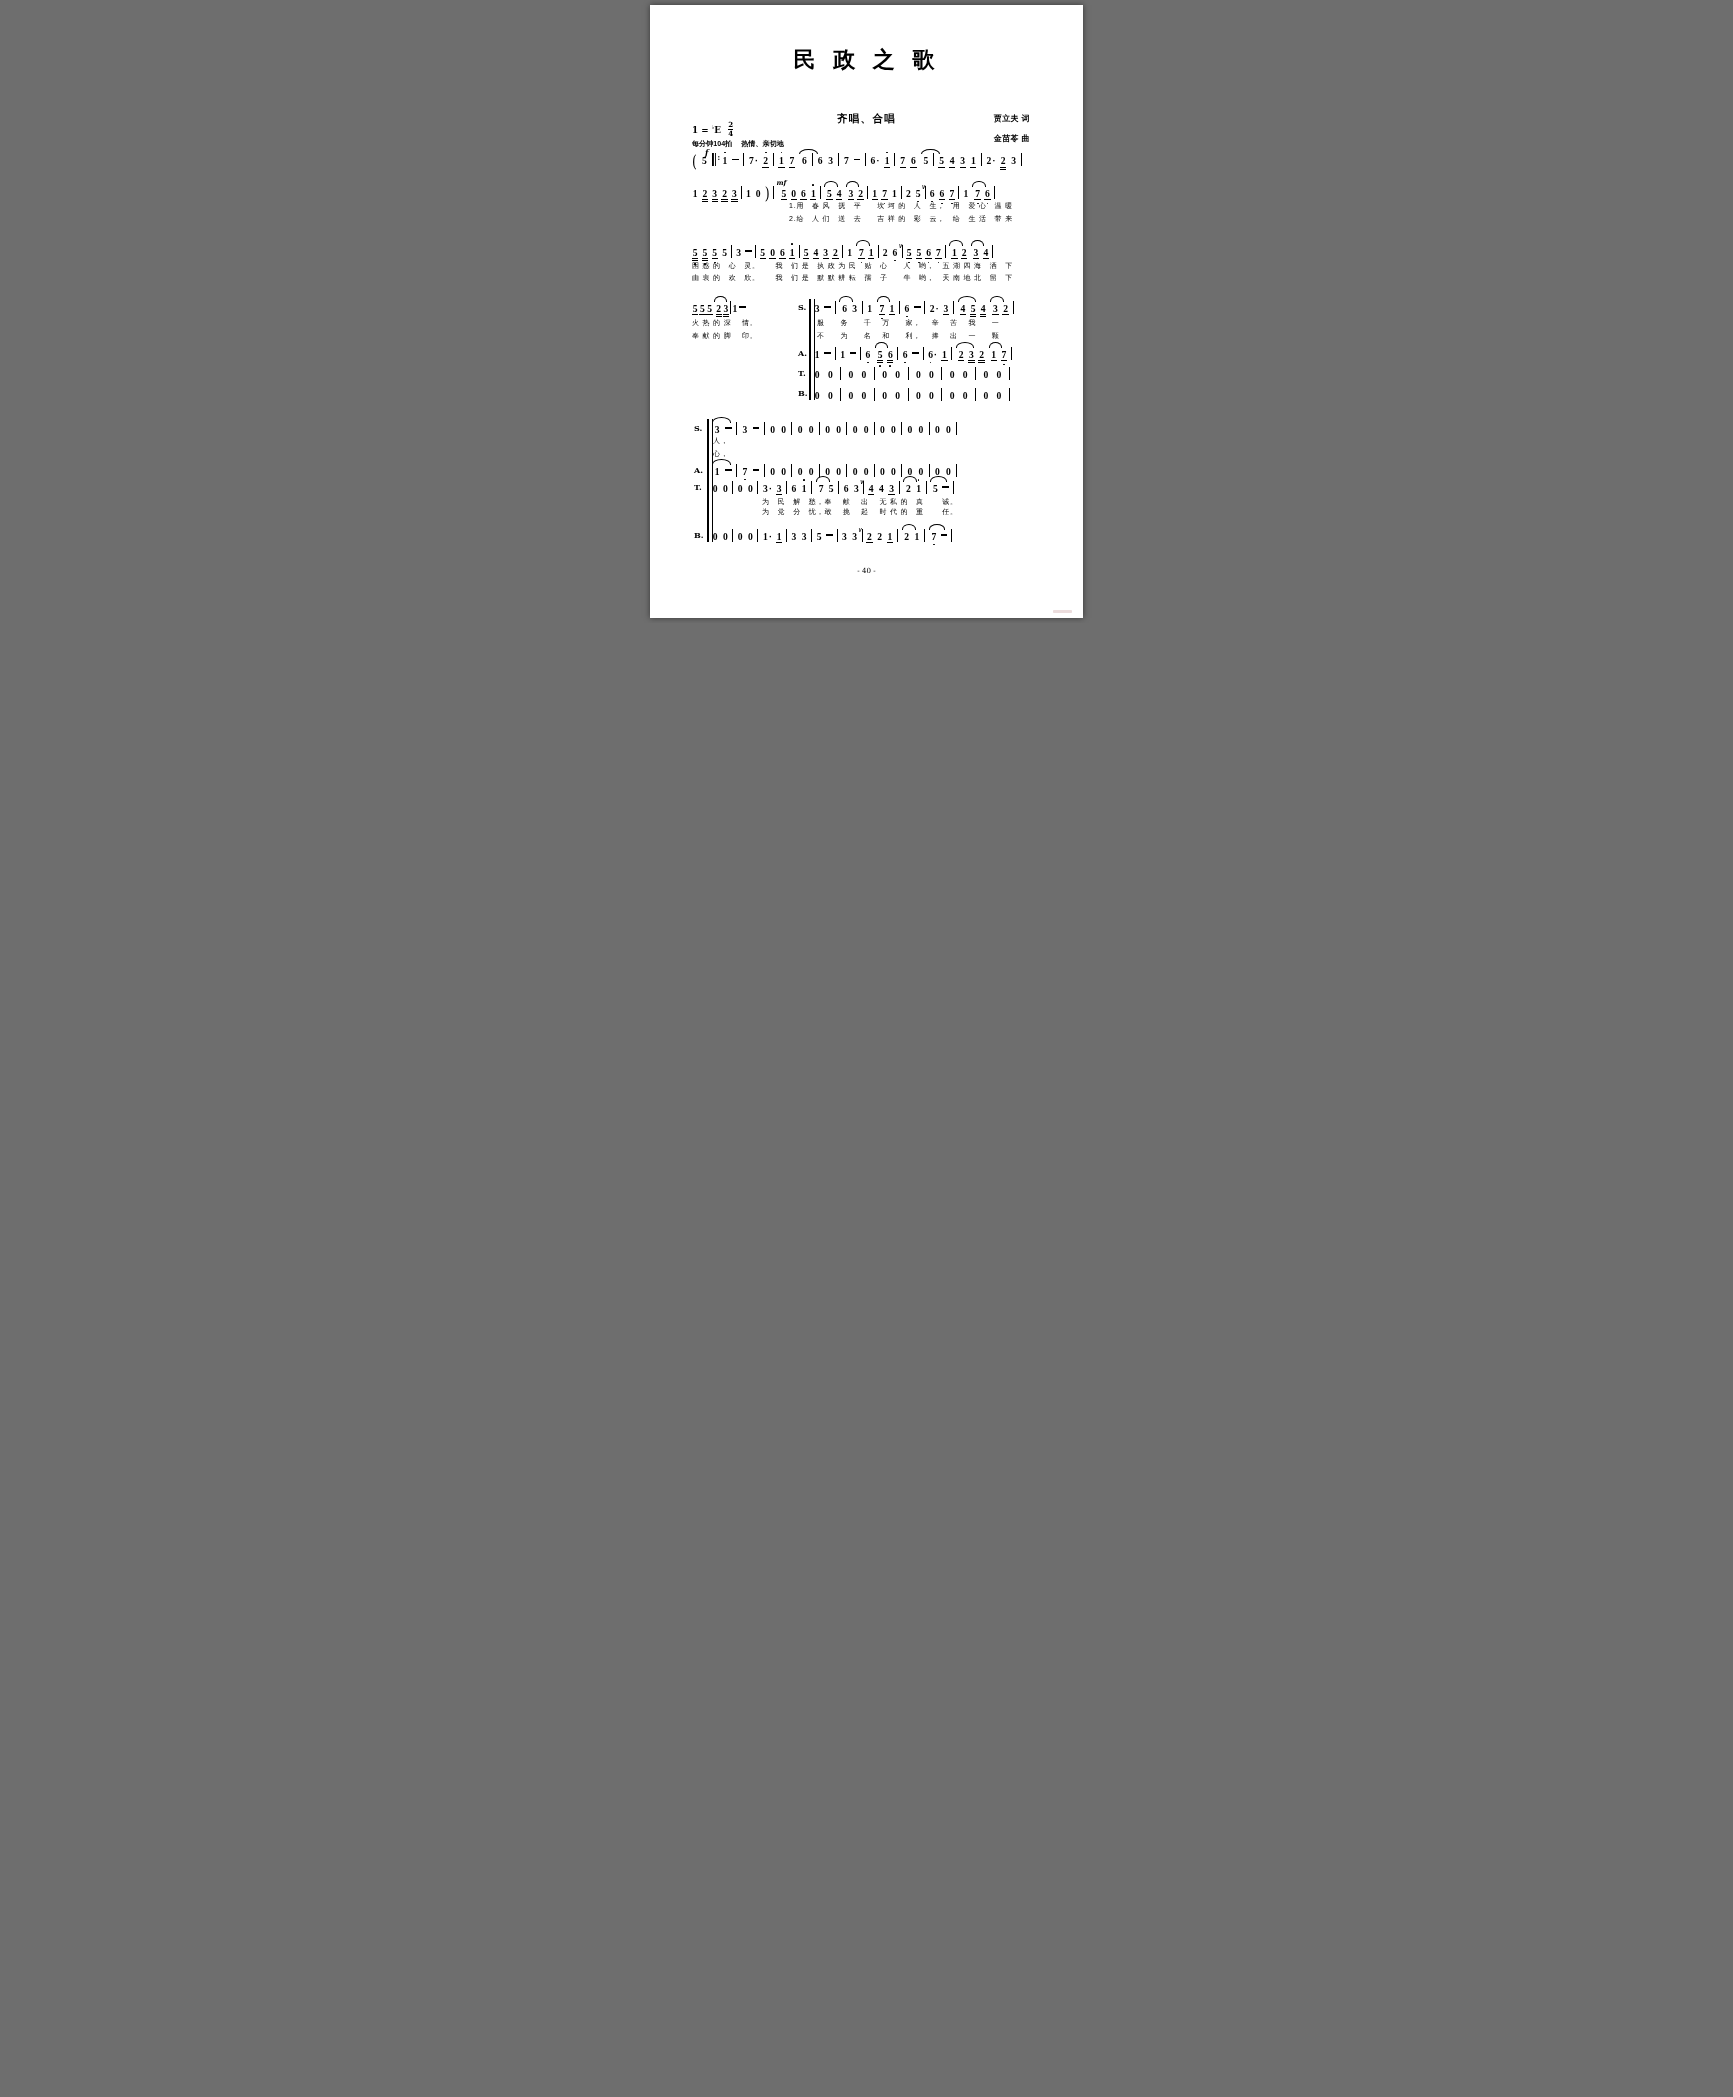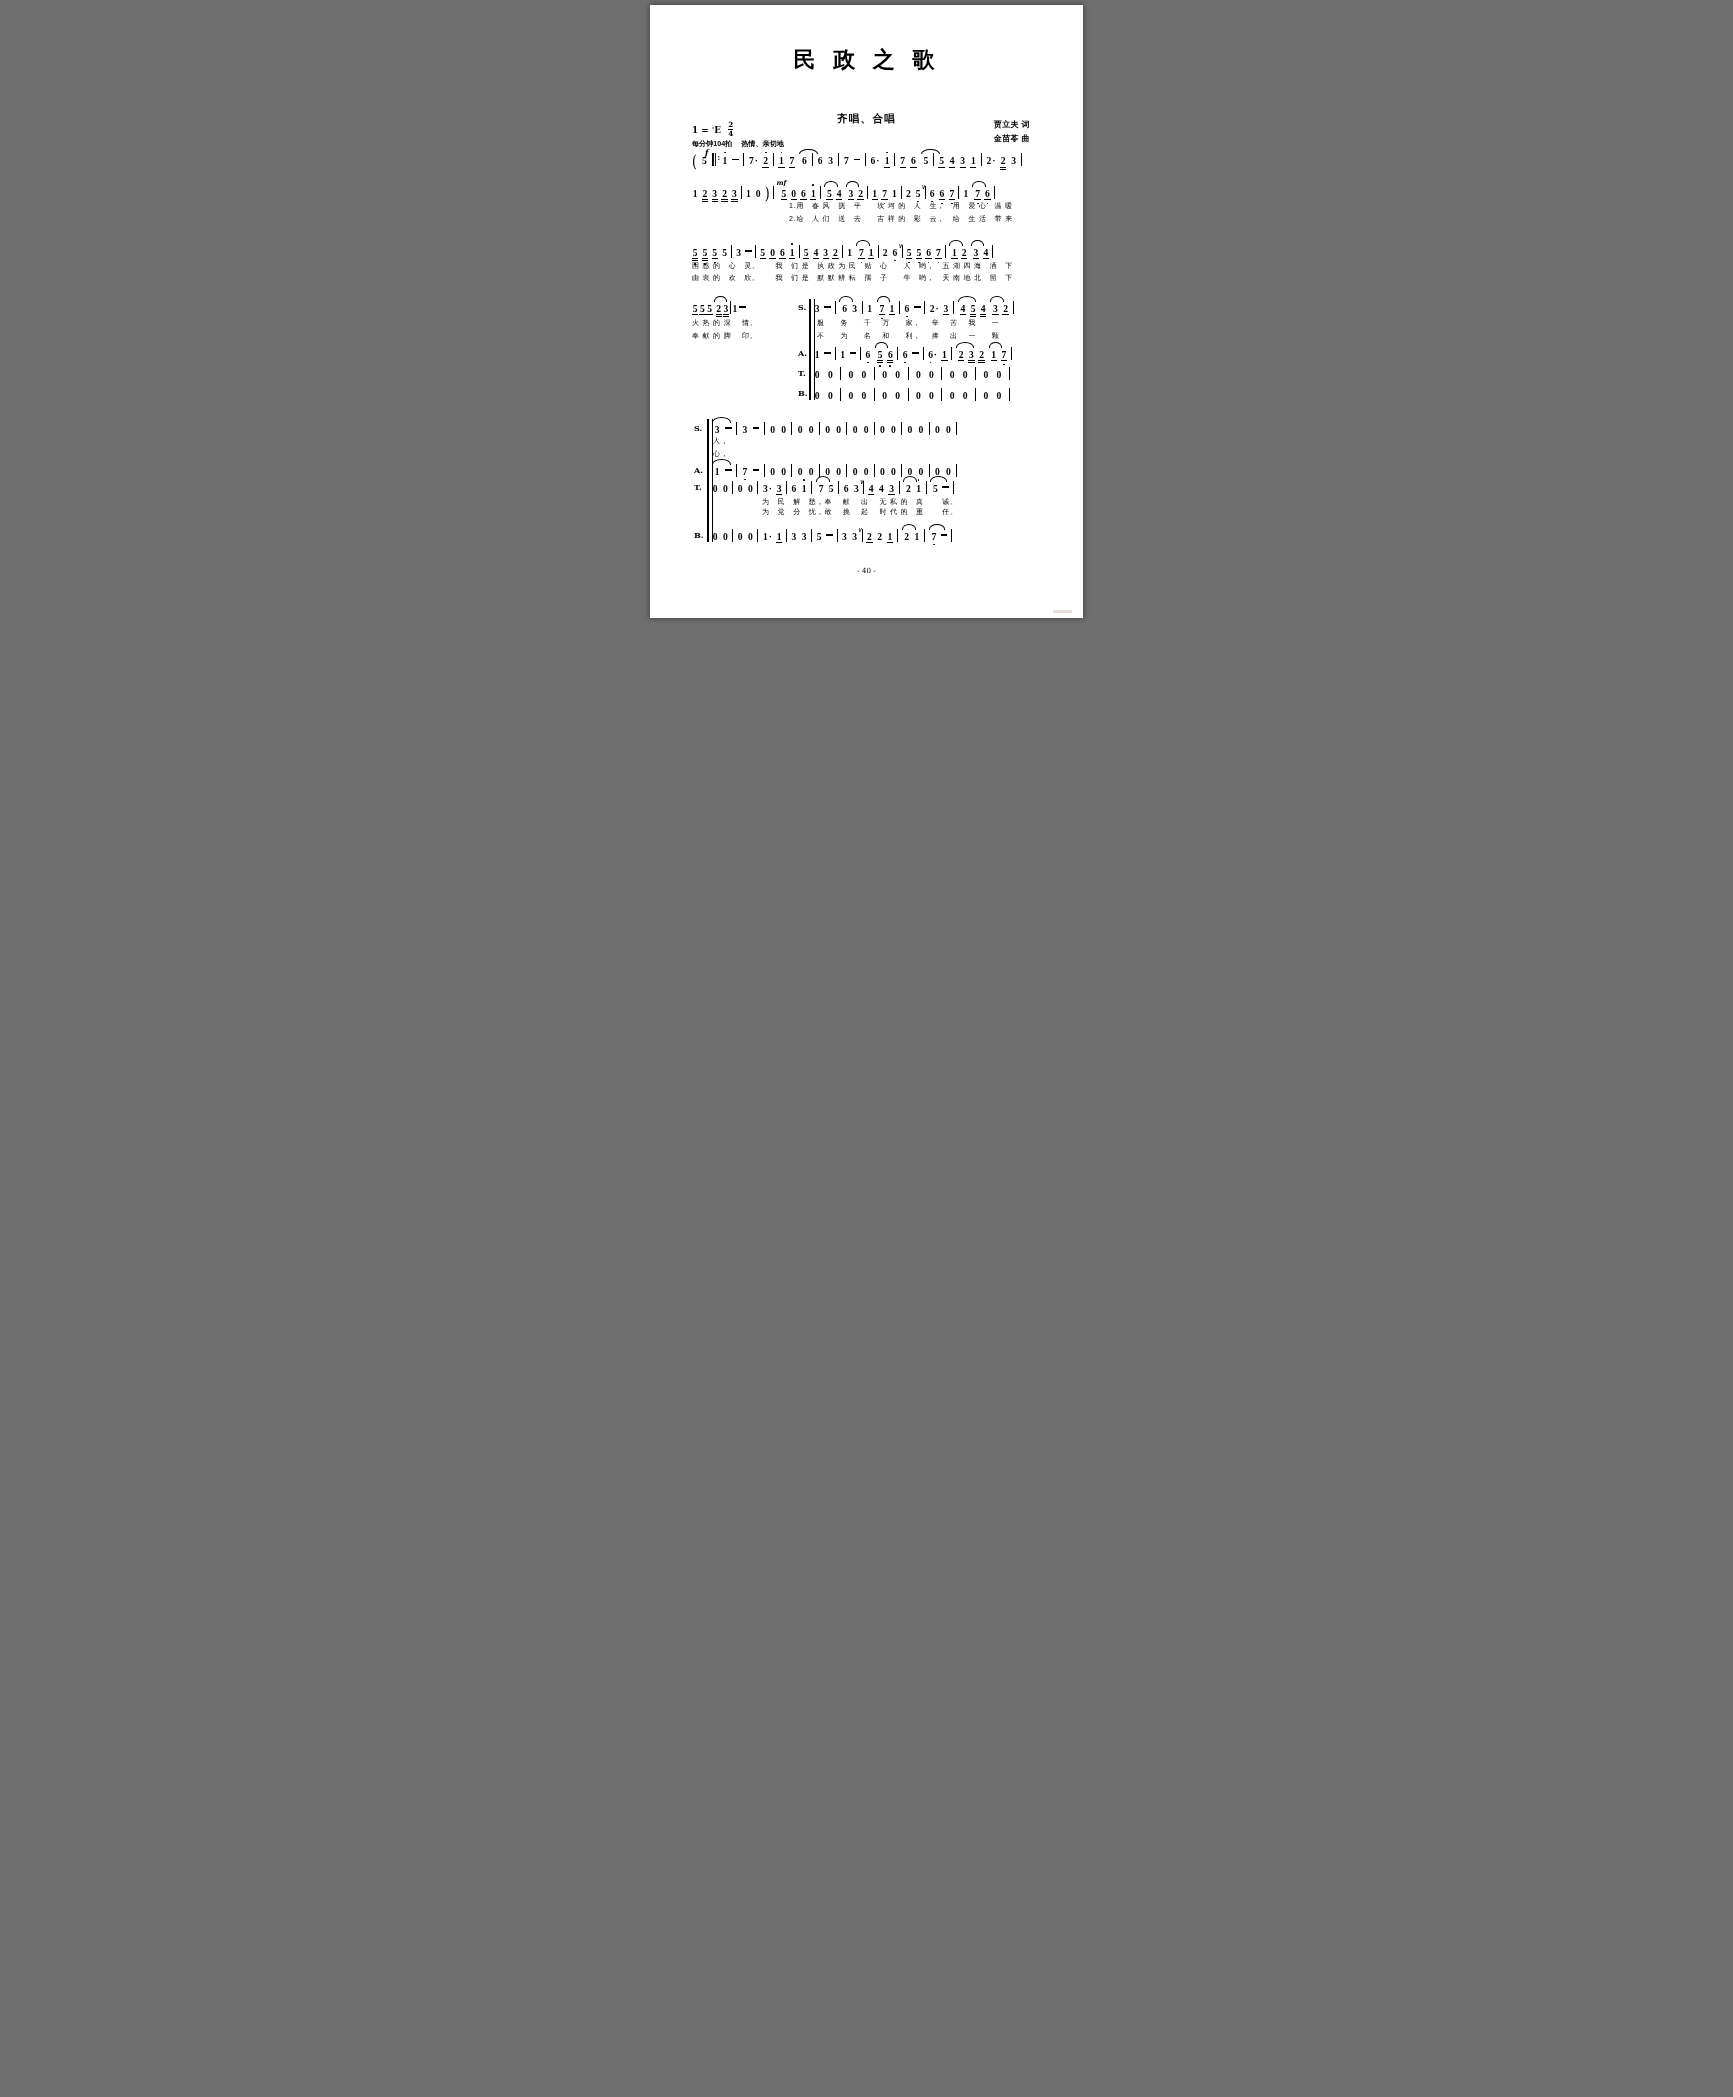--- a/index.html
+++ b/index.html
@@ -68,21 +68,21 @@
     <sup>♭</sup><span>E</span>
     <span class="frac">
       <b>2</b>
       <b class="fline"></b>
       <b>4</b>
     </span>
   </div>
   <div class="tempo">每分钟104拍　 热情、亲切地</div>
   <div class="fdyn">f</div>
 
-  <div class="credit" style="top:114px">贾立夫 词</div>
+  <div class="credit" style="top:108px">贾立夫 词</div>
   <div class="credit" style="top:128px">金苗苓 曲</div>
 
   <div id="score">
       <div class="staff" style="left: 42px; top: 148px; --g: 4.2px;"><span class="paren">(</span><span class="note">5</span><span class="rep"></span><span class="note">1<i class="hd"></i></span><span class="dash"></span><span class="bar"></span><span style="white-space: nowrap;"><span class="note">7</span><span class="aug">·</span></span><span class="note">2<i class="ul" style="bottom: -1.7px;"></i><i class="hd"></i></span><span class="bar"></span><span class="note">1<i class="ul" style="bottom: -1.7px;"></i><i class="hd"></i></span><span class="note">7<i class="ul" style="bottom: -1.7px;"></i></span><span class="slur" style="width: 17px; margin-right: -17px;"></span><span class="note">6</span><span class="bar"></span><span class="note">6</span><span class="note">3</span><span class="bar"></span><span class="note">7</span><span class="dash"></span><span class="bar"></span><span style="white-space: nowrap;"><span class="note">6</span><span class="aug">·</span></span><span class="note">1<i class="ul" style="bottom: -1.7px;"></i><i class="hd"></i></span><span class="bar"></span><span class="note">7<i class="ul" style="bottom: -1.7px;"></i></span><span class="note">6<i class="ul" style="bottom: -1.7px;"></i></span><span class="slur" style="width: 17px; margin-right: -17px;"></span><span class="note">5</span><span class="bar"></span><span class="note">5<i class="ul" style="bottom: -1.7px;"></i></span><span class="note">4<i class="ul" style="bottom: -1.7px;"></i></span><span class="note">3<i class="ul" style="bottom: -1.7px;"></i></span><span class="note">1<i class="ul" style="bottom: -1.7px;"></i></span><span class="bar"></span><span style="white-space: nowrap;"><span class="note">2</span><span class="aug">·</span></span><span class="note">2<i class="ul" style="bottom: -1.7px;"></i><i class="ul" style="bottom: -3.6px;"></i></span><span class="note">3</span><span class="bar"></span></div>
       <div class="staff" style="left: 42px; top: 181px; --g: 3.4px;"><span class="note">1</span><span class="note">2<i class="ul" style="bottom: -1.7px;"></i><i class="ul" style="bottom: -3.6px;"></i></span><span class="note">3<i class="ul" style="bottom: -1.7px;"></i><i class="ul" style="bottom: -3.6px;"></i></span><span class="note">2<i class="ul" style="bottom: -1.7px;"></i><i class="ul" style="bottom: -3.6px;"></i></span><span class="note">3<i class="ul" style="bottom: -1.7px;"></i><i class="ul" style="bottom: -3.6px;"></i></span><span class="bar"></span><span class="note">1</span><span class="note">0</span><span class="paren">)</span><span class="bar"></span><span class="dyn"><i>mf</i></span><span class="note">5<i class="ul" style="bottom: -1.7px;"></i></span><span class="note">0<i class="ul" style="bottom: -1.7px;"></i></span><span class="note">6<i class="ul" style="bottom: -1.7px;"></i></span><span class="note">1<i class="ul" style="bottom: -1.7px;"></i><i class="hd"></i></span><span class="bar"></span><span class="slur" style="width: 11.4px; margin-right: -11.4px;"></span><span class="note">5<i class="ul" style="bottom: -1.7px;"></i></span><span class="note">4<i class="ul" style="bottom: -1.7px;"></i></span><span class="slur" style="width: 11.4px; margin-right: -11.4px;"></span><span class="note">3<i class="ul" style="bottom: -1.7px;"></i></span><span class="note">2<i class="ul" style="bottom: -1.7px;"></i></span><span class="bar"></span><span class="note">1<i class="ul" style="bottom: -1.7px;"></i></span><span class="note">7<i class="ul" style="bottom: -1.7px;"></i><i class="ld" style="bottom: -5.7px;"></i></span><span class="note">1</span><span class="bar"></span><span class="note">2</span><span class="note">5<i class="ld" style="bottom: -3.8px;"></i><i class="br">V</i></span><span class="bar"></span><span class="note">6<i class="ld" style="bottom: -3.8px;"></i></span><span class="note">6<i class="ul" style="bottom: -1.7px;"></i><i class="ld" style="bottom: -5.7px;"></i></span><span class="note">7<i class="ul" style="bottom: -1.7px;"></i><i class="ld" style="bottom: -5.7px;"></i></span><span class="bar"></span><span class="note">1</span><span class="slur" style="width: 11.4px; margin-right: -11.4px;"></span><span class="note">7<i class="ul" style="bottom: -1.7px;"></i><i class="ld" style="bottom: -5.7px;"></i></span><span class="note">6<i class="ul" style="bottom: -1.7px;"></i><i class="ld" style="bottom: -5.7px;"></i></span><span class="bar"></span></div>
       <div class="staff" style="left: 42px; top: 240px; --g: 3.4px;"><span class="note">5<i class="ul" style="bottom: -1.7px;"></i><i class="ul" style="bottom: -3.6px;"></i><i class="ld" style="bottom: -7.6px;"></i></span><span class="note">5<i class="ul" style="bottom: -1.7px;"></i><i class="ul" style="bottom: -3.6px;"></i><i class="ld" style="bottom: -7.6px;"></i></span><span class="note">5<i class="ul" style="bottom: -1.7px;"></i><i class="ld" style="bottom: -5.7px;"></i></span><span class="note">5</span><span class="bar"></span><span class="note">3</span><span class="dash"></span><span class="bar"></span><span class="note">5<i class="ul" style="bottom: -1.7px;"></i></span><span class="note">0<i class="ul" style="bottom: -1.7px;"></i></span><span class="note">6<i class="ul" style="bottom: -1.7px;"></i></span><span class="note">1<i class="ul" style="bottom: -1.7px;"></i><i class="hd"></i></span><span class="bar"></span><span class="note">5<i class="ul" style="bottom: -1.7px;"></i></span><span class="note">4<i class="ul" style="bottom: -1.7px;"></i></span><span class="note">3<i class="ul" style="bottom: -1.7px;"></i></span><span class="note">2<i class="ul" style="bottom: -1.7px;"></i></span><span class="bar"></span><span class="note">1</span><span class="slur" style="width: 11.4px; margin-right: -11.4px;"></span><span class="note">7<i class="ul" style="bottom: -1.7px;"></i><i class="ld" style="bottom: -5.7px;"></i></span><span class="note">1<i class="ul" style="bottom: -1.7px;"></i></span><span class="bar"></span><span class="note">2</span><span class="note">6<i class="ld" style="bottom: -3.8px;"></i><i class="br">V</i></span><span class="bar"></span><span class="note">5<i class="ul" style="bottom: -1.7px;"></i><i class="ld" style="bottom: -5.7px;"></i></span><span class="note">5<i class="ul" style="bottom: -1.7px;"></i><i class="ld" style="bottom: -5.7px;"></i></span><span class="note">6<i class="ul" style="bottom: -1.7px;"></i><i class="ld" style="bottom: -5.7px;"></i></span><span class="note">7<i class="ul" style="bottom: -1.7px;"></i><i class="ld" style="bottom: -5.7px;"></i></span><span class="bar"></span><span class="slur" style="width: 11.4px; margin-right: -11.4px;"></span><span class="note">1<i class="ul" style="bottom: -1.7px;"></i></span><span class="note">2<i class="ul" style="bottom: -1.7px;"></i></span><span class="slur" style="width: 11.4px; margin-right: -11.4px;"></span><span class="note">3<i class="ul" style="bottom: -1.7px;"></i></span><span class="note">4<i class="ul" style="bottom: -1.7px;"></i></span><span class="bar"></span></div>
       <div class="staff" style="left: 42px; top: 296px; --g: 0.8px;"><span class="note">5<i class="ul" style="bottom: -1.7px;"></i></span><span class="note">5<i class="ul" style="bottom: -1.7px;"></i></span><span class="note">5<i class="ul" style="bottom: -1.7px;"></i></span><span class="slur" style="width: 11.4px; margin-right: -11.4px;"></span><span class="note">2<i class="ul" style="bottom: -1.7px;"></i><i class="ul" style="bottom: -3.6px;"></i></span><span class="note">3<i class="ul" style="bottom: -1.7px;"></i><i class="ul" style="bottom: -3.6px;"></i></span><span class="bar"></span><span class="note">1</span><span class="dash"></span></div>
       <span class="plabel" style="left: 148px; top: 297px;">S.</span>
       <div class="staff" style="left: 164px; top: 296px; --g: 3.8px;"><span class="note">3</span><span class="dash"></span><span class="bar"></span><span class="slur" style="width: 11.4px; margin-right: -11.4px;"></span><span class="note">6</span><span class="note">3</span><span class="bar"></span><span class="note">1</span><span class="slur" style="width: 11.4px; margin-right: -11.4px;"></span><span class="note">7<i class="ul" style="bottom: -1.7px;"></i><i class="ld" style="bottom: -5.7px;"></i></span><span class="note">1<i class="ul" style="bottom: -1.7px;"></i></span><span class="bar"></span><span class="note">6<i class="ld" style="bottom: -3.8px;"></i></span><span class="dash"></span><span class="bar"></span><span style="white-space: nowrap;"><span class="note">2</span><span class="aug">·</span></span><span class="note">3<i class="ul" style="bottom: -1.7px;"></i></span><span class="bar"></span><span class="slur" style="width: 16px; margin-right: -16px;"></span><span class="note">4<i class="ul" style="bottom: -1.7px;"></i></span><span class="note">5<i class="ul" style="bottom: -1.7px;"></i><i class="ul" style="bottom: -3.6px;"></i></span><span class="note">4<i class="ul" style="bottom: -1.7px;"></i><i class="ul" style="bottom: -3.6px;"></i></span><span class="slur" style="width: 11.4px; margin-right: -11.4px;"></span><span class="note">3<i class="ul" style="bottom: -1.7px;"></i></span><span class="note">2<i class="ul" style="bottom: -1.7px;"></i></span><span class="bar"></span></div>
       <span class="plabel" style="left: 148px; top: 343px;">A.</span>

